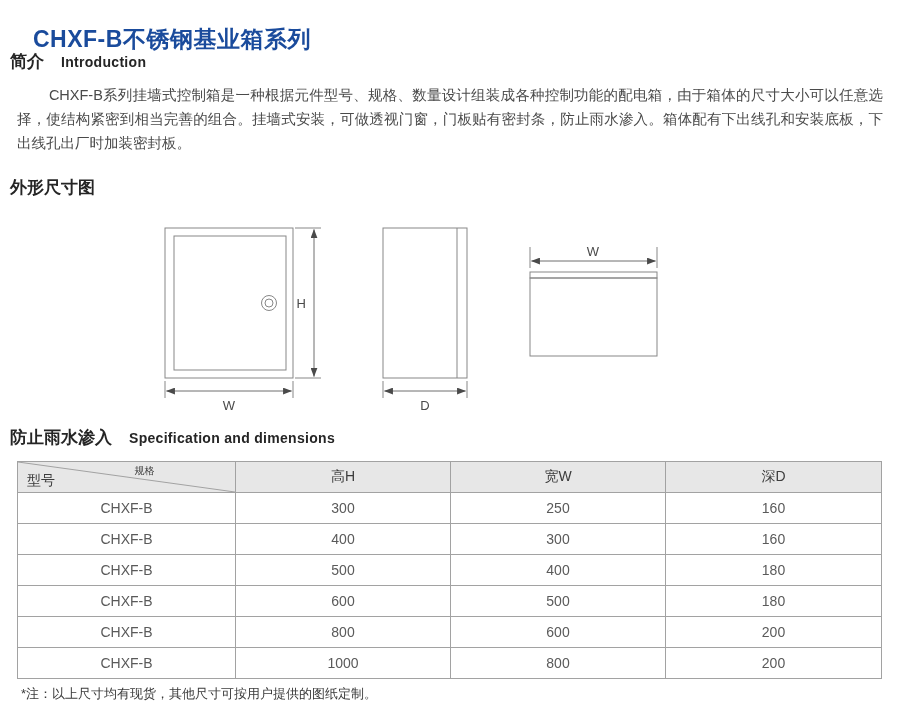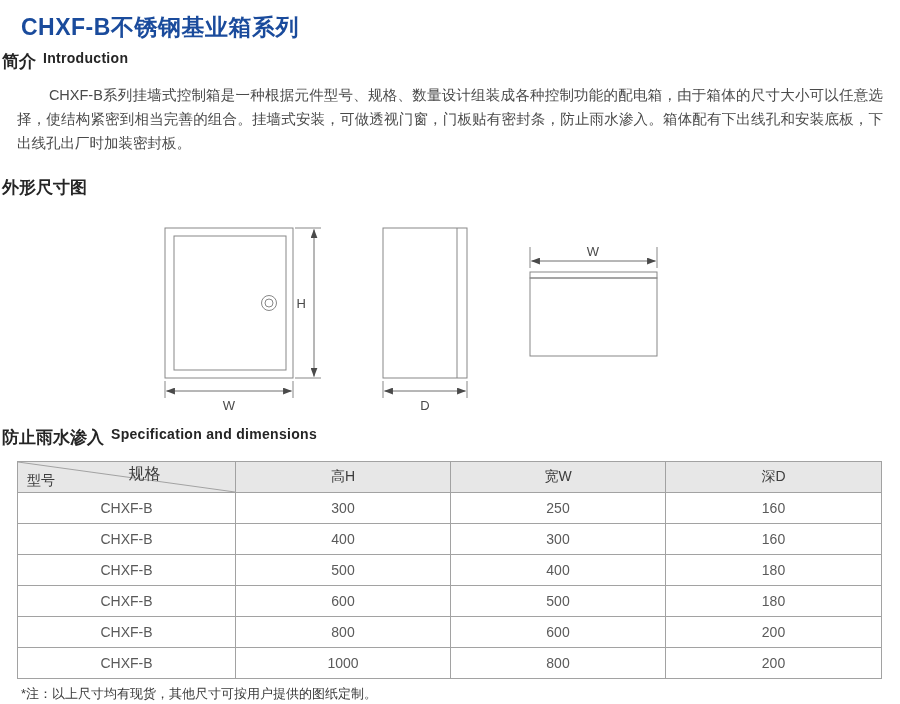--- a/index.html
+++ b/index.html
@@ -2,24 +2,24 @@
 <html><head>
 <meta charset="utf-8">
 <style>
   html,body{margin:0;padding:0;}
   body{
     width:900px;height:704px;background:#ffffff;position:relative;overflow:hidden;
     font-family:"Liberation Sans","DejaVu Sans",sans-serif;
     -webkit-font-smoothing:antialiased;
   }
   .page-title{
-    position:absolute;left:17px;top:8px;margin:4px;
+    position:absolute;left:17px;top:8px;margin:16px;
     font-size:23px;font-weight:bold;color:#1a4b9c;letter-spacing:.5px;
   }
-  .sec-heading{position:absolute;left:2px;display:flex;align-items:flex-start;gap:7px;white-space:nowrap;}
+  .sec-heading{position:absolute;left:10px;display:flex;align-items:center;gap:17px;white-space:nowrap;}
   .sec-heading .zh{font-size:17px;font-weight:bold;color:#252525;}
   .sec-heading .en{font-size:14px;font-weight:bold;color:#252525;letter-spacing:.3px;}
   .sec-intro{top:50px;}
   .sec-shape{top:176px;}
   .sec-spec{top:426px;}
   .intro-text{
     position:absolute;left:17px;top:83px;width:866px;margin:0;
     font-size:14.5px;line-height:24px;color:#4a4a4a;
     text-align:justify;text-indent:2.2em;
   }
@@ -30,21 +30,21 @@
     border-collapse:collapse;table-layout:fixed;
     font-size:14px;color:#5a5a5a;
   }
   table.spec th,table.spec td{
     border:1px solid #a2a2a2;height:30px;padding:0;
     text-align:center;vertical-align:middle;font-weight:normal;
   }
   table.spec thead th{background:#e7e7e7;color:#3c3c3c;}
   th.corner{position:relative;}
   th.corner svg{position:absolute;left:0;top:0;width:100%;height:100%;display:block;}
-  .corner-top{position:absolute;top:2px;left:0;width:100%;text-align:center;text-indent:36px;font-size:16px;}
+  .corner-top{position:absolute;top:2px;left:0;width:100%;text-align:center;text-indent:36px;font-size:10px;}
   .corner-bottom{position:absolute;bottom:2px;left:9px;font-size:14px;}
   .footnote{
     position:absolute;left:17px;top:681px;margin:4px;
     font-size:13px;color:#3a3a3a;
   }
 </style>
 </head>
 <body>
 
 <div>

